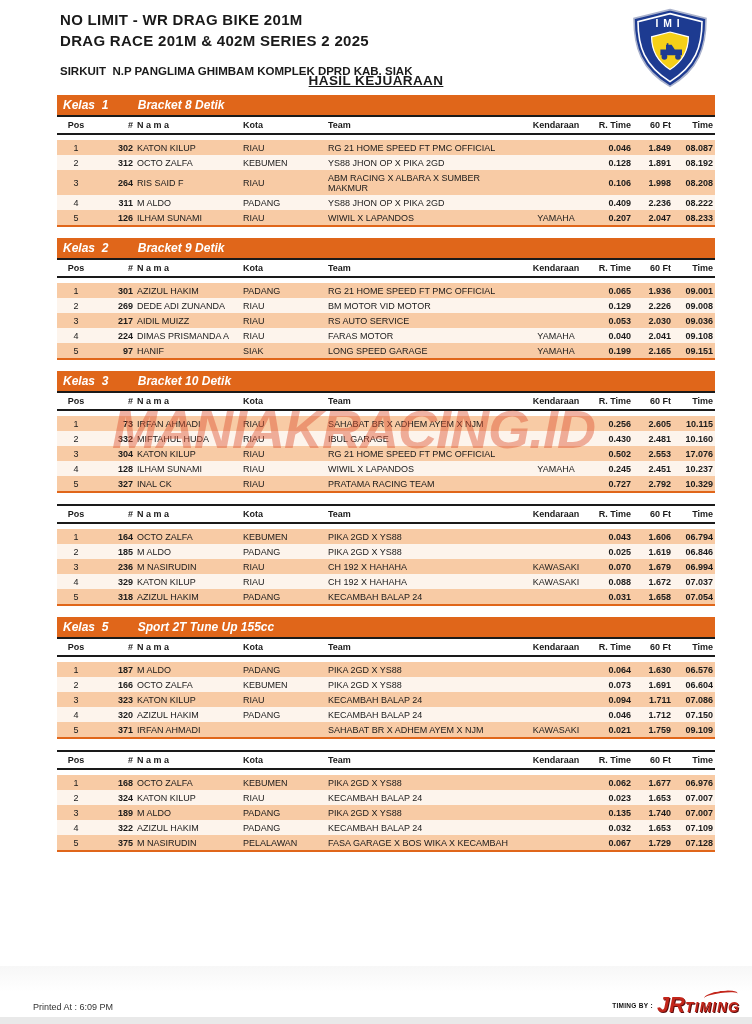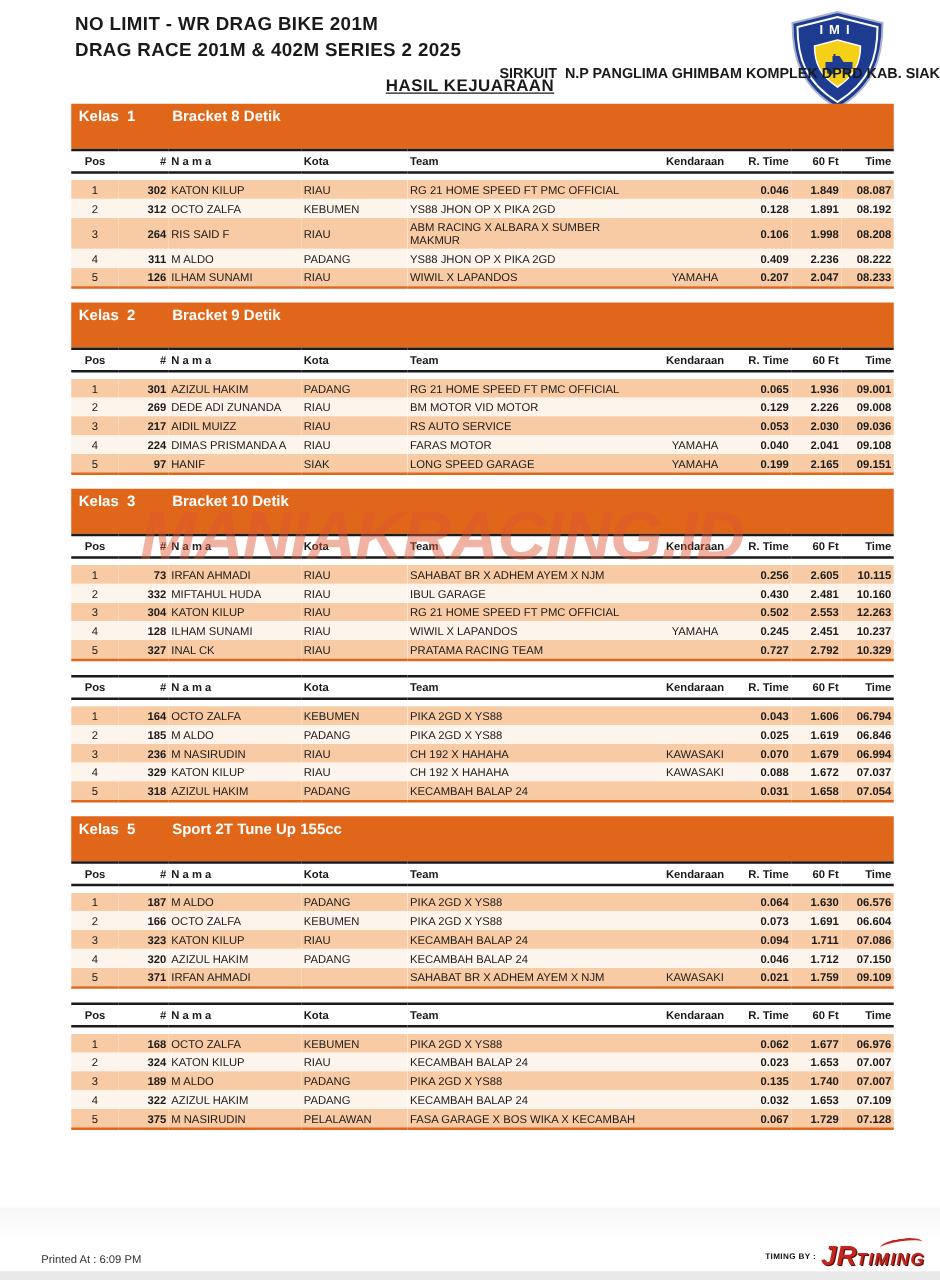--- a/index.html
+++ b/index.html
@@ -3,32 +3,32 @@
 <meta charset="utf-8">
 <style>
   html,body{margin:0;padding:0;}
   body{
     width:752px;height:1024px;position:relative;overflow:hidden;
     background:#ffffff;font-family:"Liberation Sans",sans-serif;color:#1a1a1a;
   }
   .page-header{padding:11px 0 0 60px;position:relative;z-index:2;}
   .hline1{font-size:15px;font-weight:bold;letter-spacing:.3px;}
   .hline2{font-size:15px;font-weight:bold;letter-spacing:.3px;margin-top:4px;}
-  .hline3{font-size:11.5px;font-weight:bold;margin-top:4px;white-space:pre;text-align:right;}
+  .hline3{font-size:11.5px;font-weight:bold;margin-top:16px;white-space:pre;}
   .hline4{font-size:11.5px;font-weight:bold;margin-top:2px;}
   .results-title{
     text-align:center;font-size:13.5px;font-weight:bold;text-decoration:underline;
     letter-spacing:.4px;margin-top:-4px;position:relative;z-index:2;
   }
   .imi-logo{position:absolute;top:8px;right:40px;width:84px;height:80px;}
   .sections{margin:7px 37px 0 57px;position:relative;z-index:1;}
   section.kelas{margin-bottom:11px;}
   .kelas-bar{
-    background:#E0661A;color:#ffffff;font-weight:bold;
-    font-size:12px;height:36px;line-height:20px;padding-left:6px;
+    background:#E0661A;color:#ffffff;font-style:italic;font-weight:bold;
+    font-size:12px;height:20px;line-height:20px;padding-left:6px;
   }
   .kelas-label{white-space:pre;}
   .kelas-title{margin-left:26px;white-space:pre;}
   table{width:100%;border-collapse:collapse;table-layout:fixed;border-bottom:2px solid #E0661A;}
   thead th{
     border-top:2px solid #1a1a1a;border-bottom:2.5px solid #1a1a1a;
     font-size:9px;font-weight:bold;padding:3px 2px;white-space:pre;margin-top:27px;
   }
   td{font-size:9px;padding:2.5px 2px;overflow:hidden;}
   tr.spacer td{background:#fff !important;padding:0;height:5px;border:none;}
@@ -329,21 +329,21 @@
           </tr>
           <tr class="odd">
             <td class="al-c">3</td>
             <td class="al-r bold">304</td>
             <td class="al-l">KATON KILUP</td>
             <td class="al-l">RIAU</td>
             <td class="al-l">RG 21 HOME SPEED FT PMC OFFICIAL</td>
             <td class="al-c"></td>
             <td class="al-r bold">0.502</td>
             <td class="al-r bold">2.553</td>
-            <td class="al-r bold">12.263</td>
+            <td class="al-r bold">17.076</td>
           </tr>
           <tr class="even">
             <td class="al-c">4</td>
             <td class="al-r bold">128</td>
             <td class="al-l">ILHAM SUNAMI</td>
             <td class="al-l">RIAU</td>
             <td class="al-l">WIWIL X LAPANDOS</td>
             <td class="al-c">YAMAHA</td>
             <td class="al-r bold">0.245</td>
             <td class="al-r bold">2.451</td>

